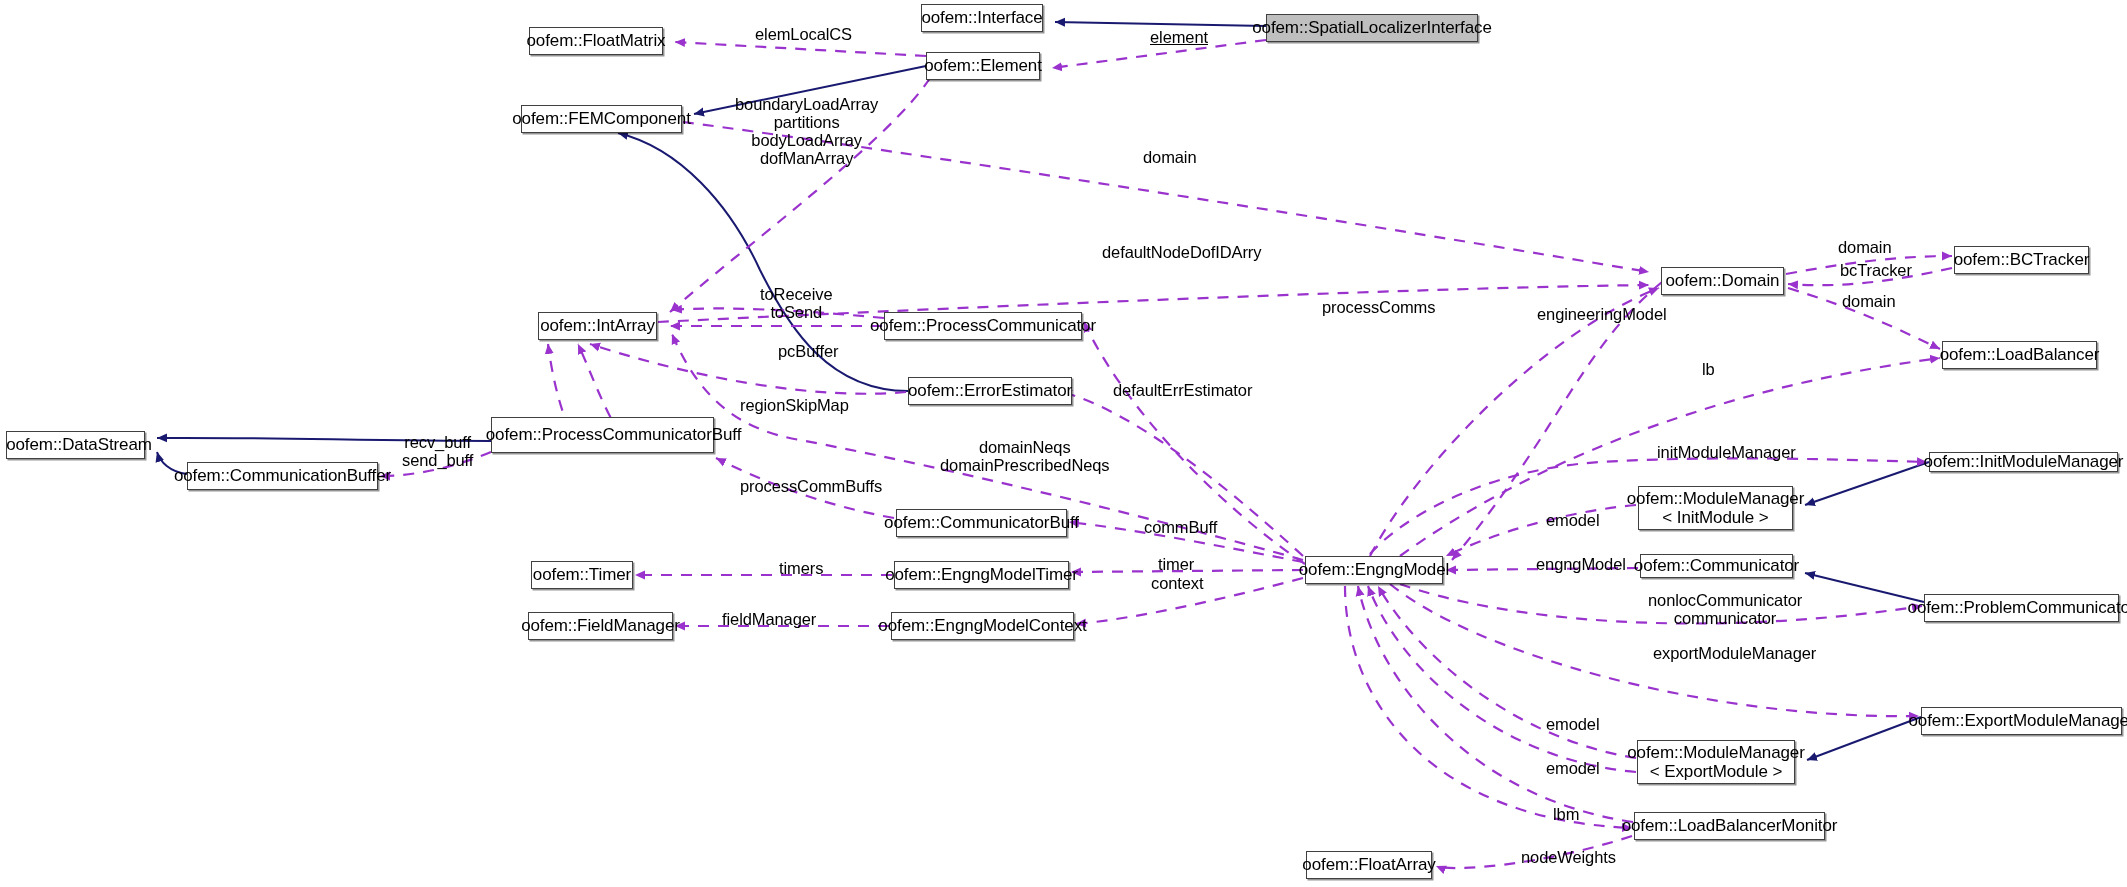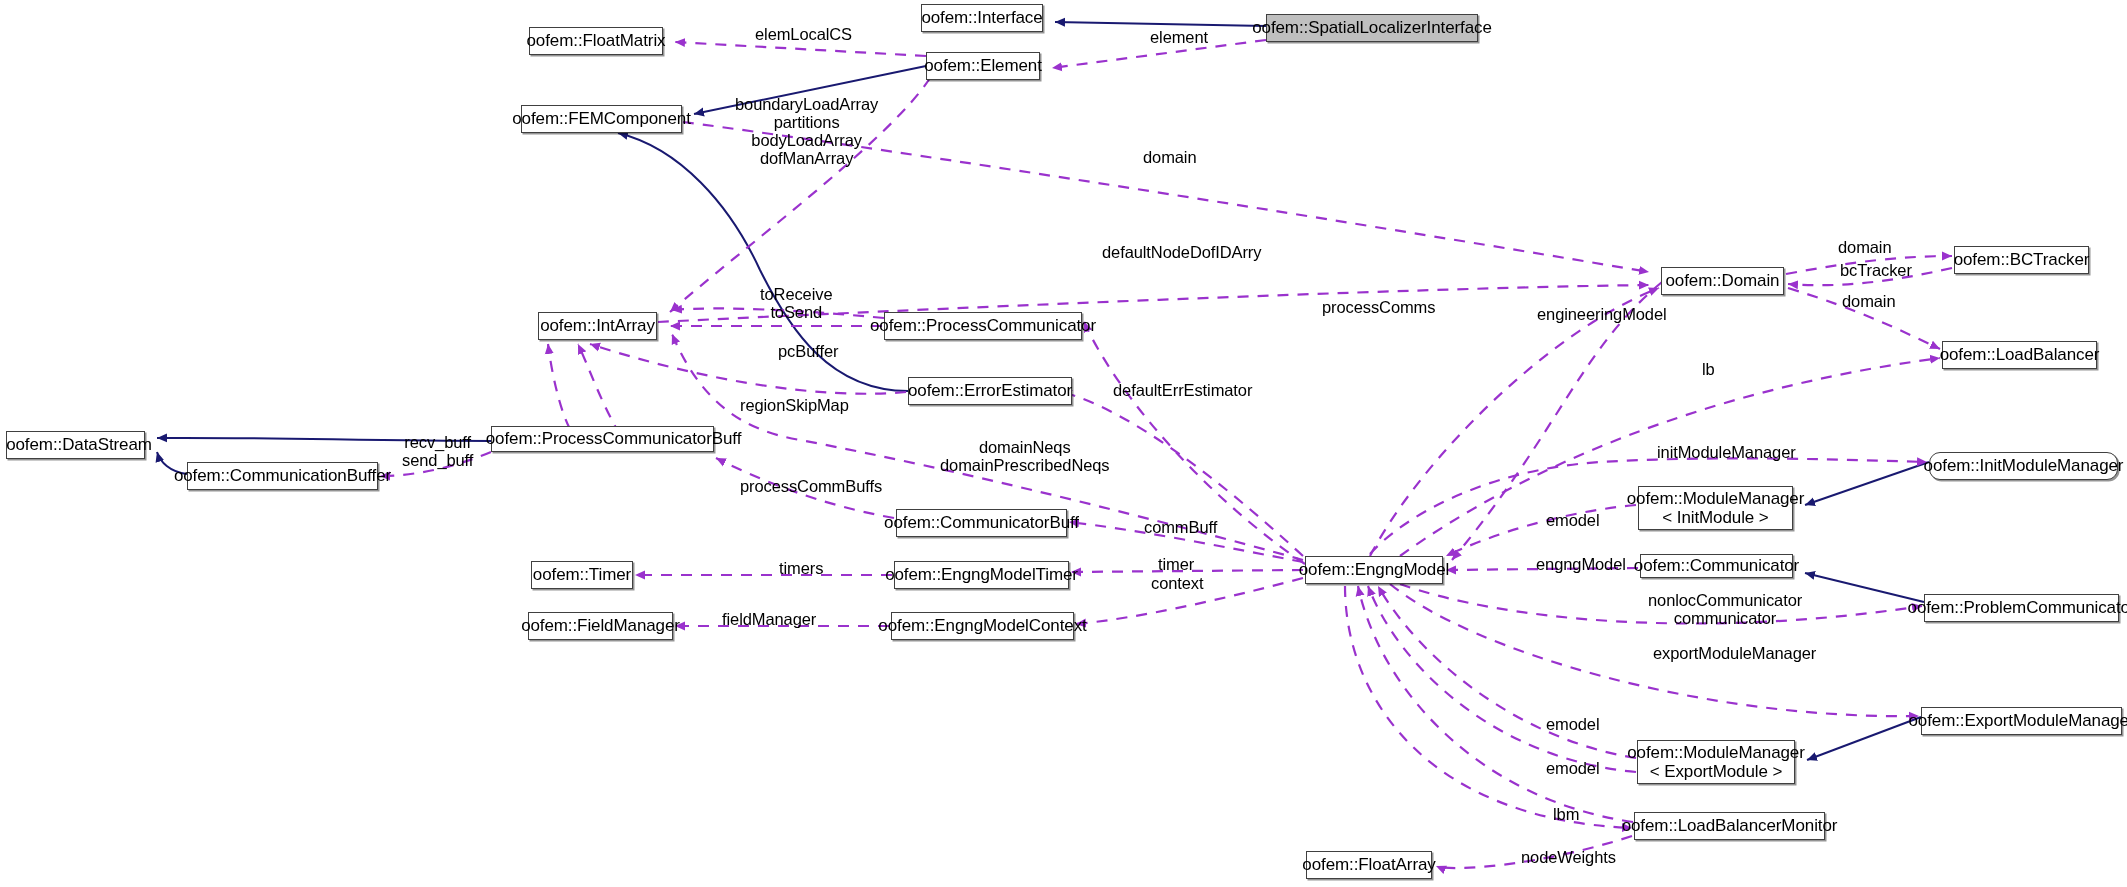--- a/index.html
+++ b/index.html
@@ -192,21 +192,21 @@
   </div>
   <div class="node" style="left:908px; top:377px; width:164px; height:28px;">
     <span>oofem::ErrorEstimator</span>
   </div>
   <div class="node" style="left:6px; top:431px; width:139px; height:28px;padding-left:7px;">
     <span>oofem::DataStream</span>
   </div>
   <div class="node" style="left:187px; top:462px; width:191px; height:28px;">
     <span>oofem::CommunicationBuffer</span>
   </div>
-  <div class="node" style="left:491px; top:426px; width:223px; height:26px;padding-left:22px;">
+  <div class="node" style="left:491px; top:417px; width:223px; height:36px;padding-left:22px;">
     <span>oofem::ProcessCommunicatorBuff</span>
   </div>
   <div class="node" style="left:896px; top:509px; width:171px; height:28px;text-align:right;">
     <span>oofem::CommunicatorBuff</span>
   </div>
   <div class="node" style="left:531px; top:561px; width:102px; height:28px;">
     <span>oofem::Timer</span>
   </div>
   <div class="node" style="left:894px; top:561px; width:175px; height:28px;">
     <span>oofem::EngngModelTimer</span>
@@ -222,21 +222,21 @@
   </div>
   <div class="node" style="left:1661px; top:267px; width:123px; height:28px;">
     <span>oofem::Domain</span>
   </div>
   <div class="node" style="left:1954px; top:246px; width:135px; height:28px;">
     <span>oofem::BCTracker</span>
   </div>
   <div class="node" style="left:1942px; top:341px; width:155px; height:28px;">
     <span>oofem::LoadBalancer</span>
   </div>
-  <div class="node" style="left:1929px; top:452px; width:189px; height:28px;border-radius:11px;">
+  <div class="node" style="left:1929px; top:452px; width:189px; height:20px;">
     <span>oofem::InitModuleManager</span>
   </div>
   <div class="node" style="left:1638px; top:486px; width:155px; height:44px;">
     <span>oofem::ModuleManager</span>
     <span class="line2">&lt; InitModule &gt;</span>
   </div>
   <div class="node" style="left:1640px; top:554px; width:153px; height:24px;">
     <span>oofem::Communicator</span>
   </div>
   <div class="node" style="left:1924px; top:594px; width:195px; height:28px;">
@@ -250,21 +250,21 @@
     <span class="line2">&lt; ExportModule &gt;</span>
   </div>
   <div class="node" style="left:1634px; top:812px; width:191px; height:28px;">
     <span>oofem::LoadBalancerMonitor</span>
   </div>
   <div class="node" style="left:1306px; top:851px; width:126px; height:28px;">
     <span>oofem::FloatArray</span>
   </div>
 
   <div class="edge-label" style="left:755px; top:25px;">elemLocalCS</div>
-  <div class="edge-label" style="left:1150px; top:28px;">element</div>
+  <div class="edge-label" style="left:1150px; top:28px;text-decoration:underline;">element</div>
 
   <div class="edge-label multi" style="left:735px; top:95px;">
     <div>boundaryLoadArray</div>
     <div>partitions</div>
     <div>bodyLoadArray</div>
     <div>dofManArray</div>
   </div>
 
   <div class="edge-label" style="left:1143px; top:148px;">domain</div>
   <div class="edge-label" style="left:1102px; top:243px;">defaultNodeDofIDArry</div>

